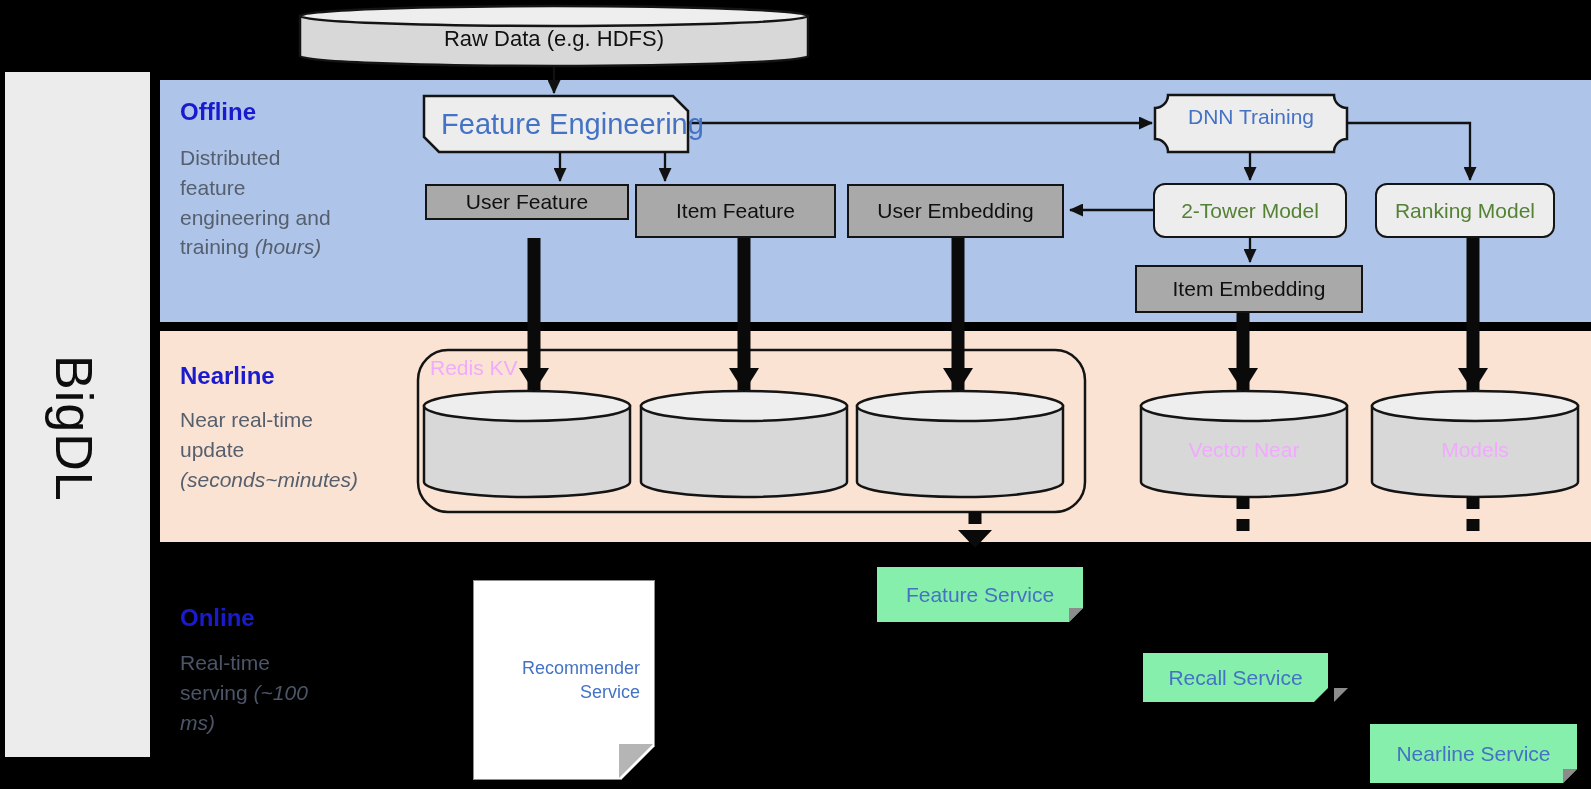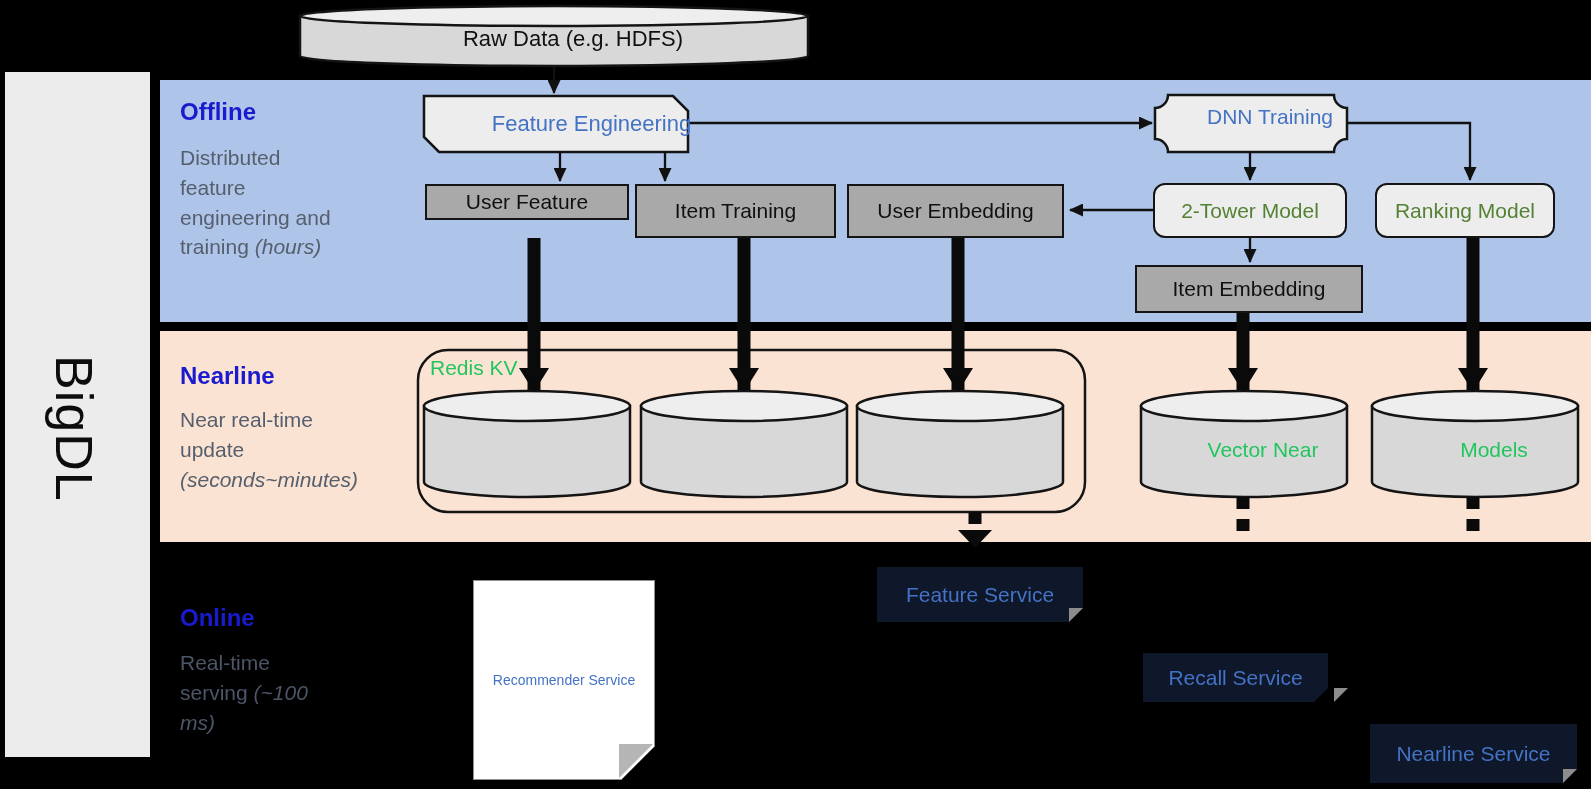--- a/index.html
+++ b/index.html
@@ -13,34 +13,34 @@
     left:44px;top:355px;writing-mode:vertical-rl;font-size:52px;color:#0d0d0d;
     letter-spacing:1px;
   }
   .band{left:160px;width:1431px;}
   .band-offline{top:80px;height:242px;background:#aec4e8;}
   .band-nearline{top:331px;height:211px;background:#fbe3d3;}
   .lane-title{font-size:24px;font-weight:bold;color:#1a1ace;}
   .lane-sub{font-size:21px;color:#555f6d;line-height:1.42;}
   .lane-sub i{font-style:italic;}
   .online .lane-sub{color:#4c5668;}
-  .label{display:flex;align-items:center;justify-content:center;text-align:center;padding-left:19px;}
+  .label{display:flex;align-items:center;justify-content:center;text-align:center;}
   .box{display:flex;align-items:center;justify-content:center;text-align:center;
        box-sizing:border-box;font-size:21px;}
   .box-gray{background:#a9a9a9;border:2.5px solid #141414;color:#101010;}
   .box-round{background:#ededed;border:2.5px solid #141414;border-radius:12px;color:#548235;}
   .blue-text{color:#4472c4;}
-  .brown-text{color:#22c55e;}
+  .brown-text{color:#f0abfc;}
   .svg-layer{left:0;top:0;}
-  .card{background:#0f172a;color:#4472c4;font-size:21px;
+  .card{background:#86efac;color:#4472c4;font-size:21px;
         display:flex;align-items:center;justify-content:center;text-align:center;
         clip-path:polygon(0 0,100% 0,100% calc(100% - 14px),calc(100% - 14px) 100%,0 100%);}
   .fold{position:absolute;right:0;bottom:0;width:0;height:0;
         border-top:14px solid #8c8c8c;border-right:14px solid transparent;}
-  .doc{background:#ffffff;border:1.5px solid #8f8f8f;color:#4472c4;font-size:14px;
+  .doc{background:#ffffff;border:1.5px solid #8f8f8f;color:#4472c4;font-size:18px;
        line-height:1.35;display:flex;align-items:center;justify-content:center;text-align:right;
        clip-path:polygon(0 0,100% 0,100% calc(100% - 34px),calc(100% - 34px) 100%,0 100%);
        box-sizing:border-box;padding:16px 14px;}
   .doc-fold{position:absolute;right:0;bottom:0;width:0;height:0;
         border-top:34px solid #b5b5b5;border-right:34px solid transparent;}
 </style>
 </head>
 <body>
 
 <div class="stage">
@@ -138,25 +138,25 @@
     <g stroke="#0a0a0a" stroke-width="13" fill="none">
       <line x1="975" y1="512" x2="975" y2="524"></line>
       <line x1="1243" y1="497" x2="1243" y2="531" stroke-dasharray="12 10"></line>
       <line x1="1473" y1="497" x2="1473" y2="531" stroke-dasharray="12 10"></line>
     </g>
     <polygon points="958,530 992,530 975,548" fill="#0a0a0a"></polygon>
   </svg>
 
   <div class="abs label" style="left:300px;top:24px;width:508px;height:30px;font-size:22px;color:#101010;">Raw Data (e.g. HDFS)</div>
 
-  <div class="abs label blue-text" style="left:424px;top:96px;width:297px;height:56px;font-size:22px;">Feature Engineering</div>
+  <div class="abs label blue-text" style="left:424px;top:96px;width:297px;height:56px;font-size:29px;">Feature Engineering</div>
   <div class="abs label blue-text" style="left:1155px;top:88px;width:192px;height:57px;font-size:21px;">DNN Training</div>
 
   <div class="abs box box-gray" style="left:425px;top:184px;width:204px;height:36px;">User Feature</div>
-  <div class="abs box box-gray" style="left:635px;top:184px;width:201px;height:54px;">Item Training</div>
+  <div class="abs box box-gray" style="left:635px;top:184px;width:201px;height:54px;">Item Feature</div>
   <div class="abs box box-gray" style="left:847px;top:184px;width:217px;height:54px;">User Embedding</div>
   <div class="abs box box-round" style="left:1153px;top:183px;width:194px;height:55px;">2-Tower Model</div>
   <div class="abs box box-round" style="left:1375px;top:183px;width:180px;height:55px;">Ranking Model</div>
   <div class="abs box box-gray" style="left:1135px;top:265px;width:228px;height:48px;">Item Embedding</div>
 
   <div class="abs brown-text" style="left:430px;top:356px;font-size:21px;">Redis KV</div>
   <div class="abs label brown-text" style="left:1141px;top:430px;width:206px;height:40px;font-size:21px;">Vector Near</div>
   <div class="abs label brown-text" style="left:1372px;top:430px;width:206px;height:40px;font-size:21px;">Models</div>
 
   <div class="abs doc" style="left:473px;top:580px;width:182px;height:200px;">

